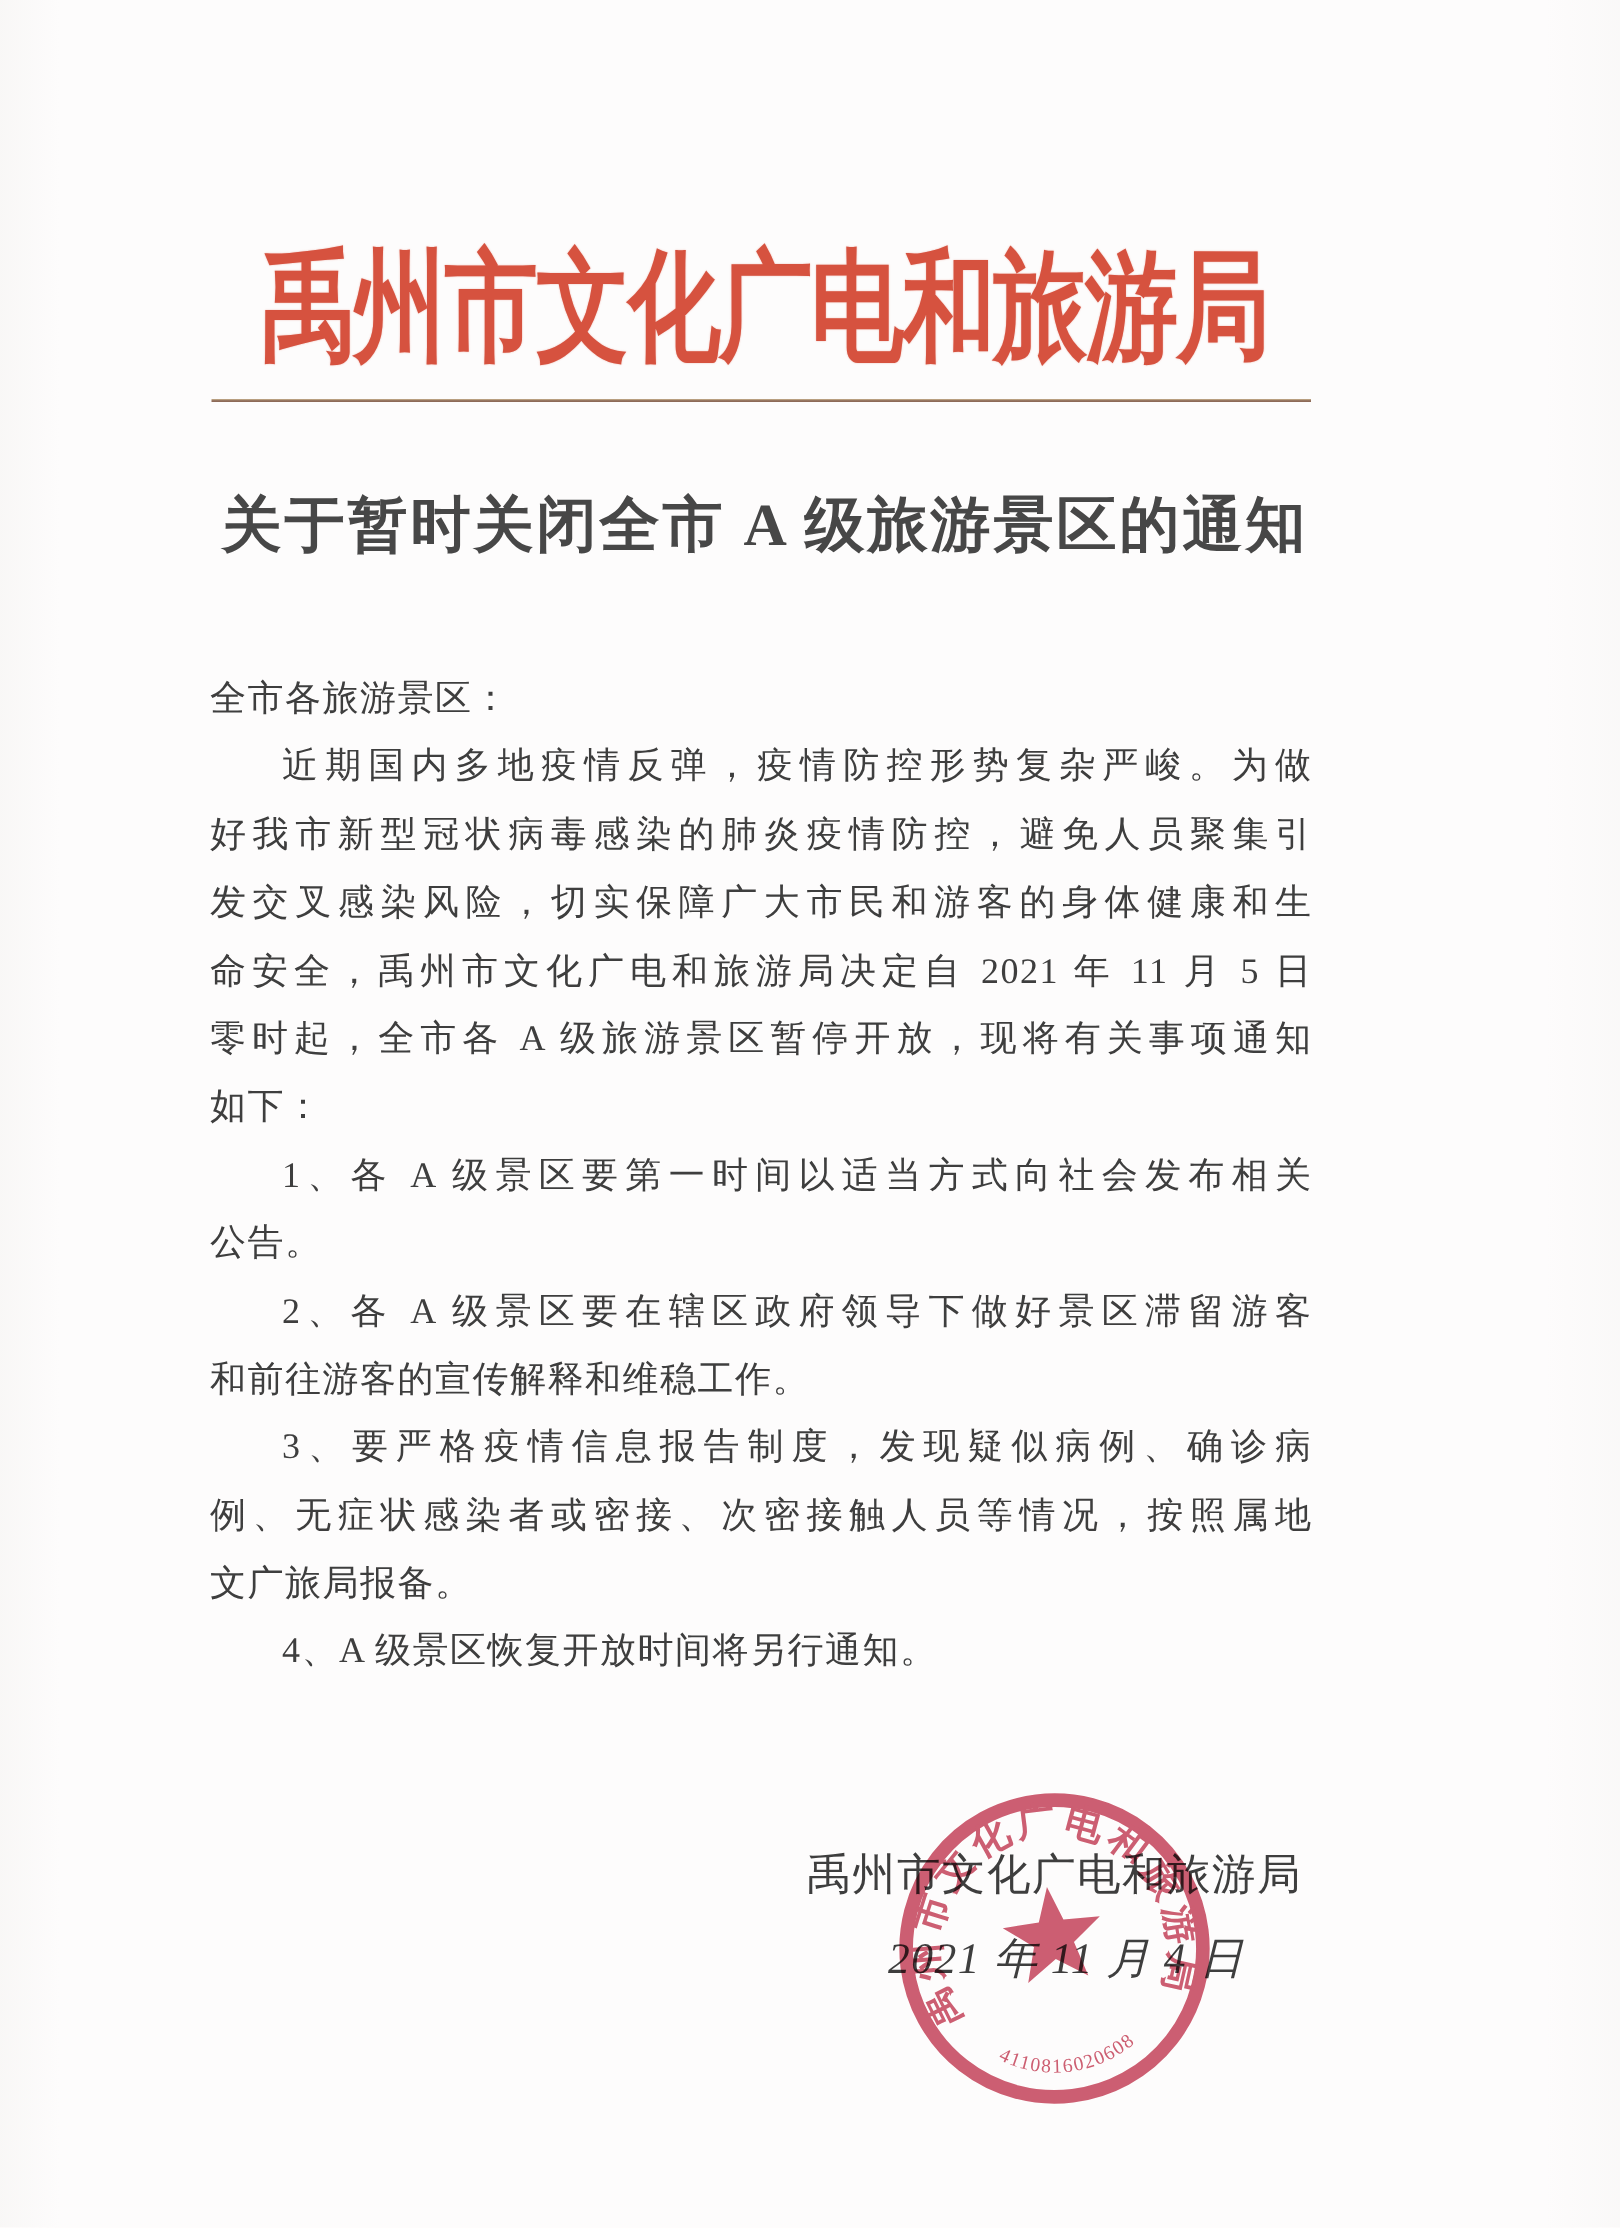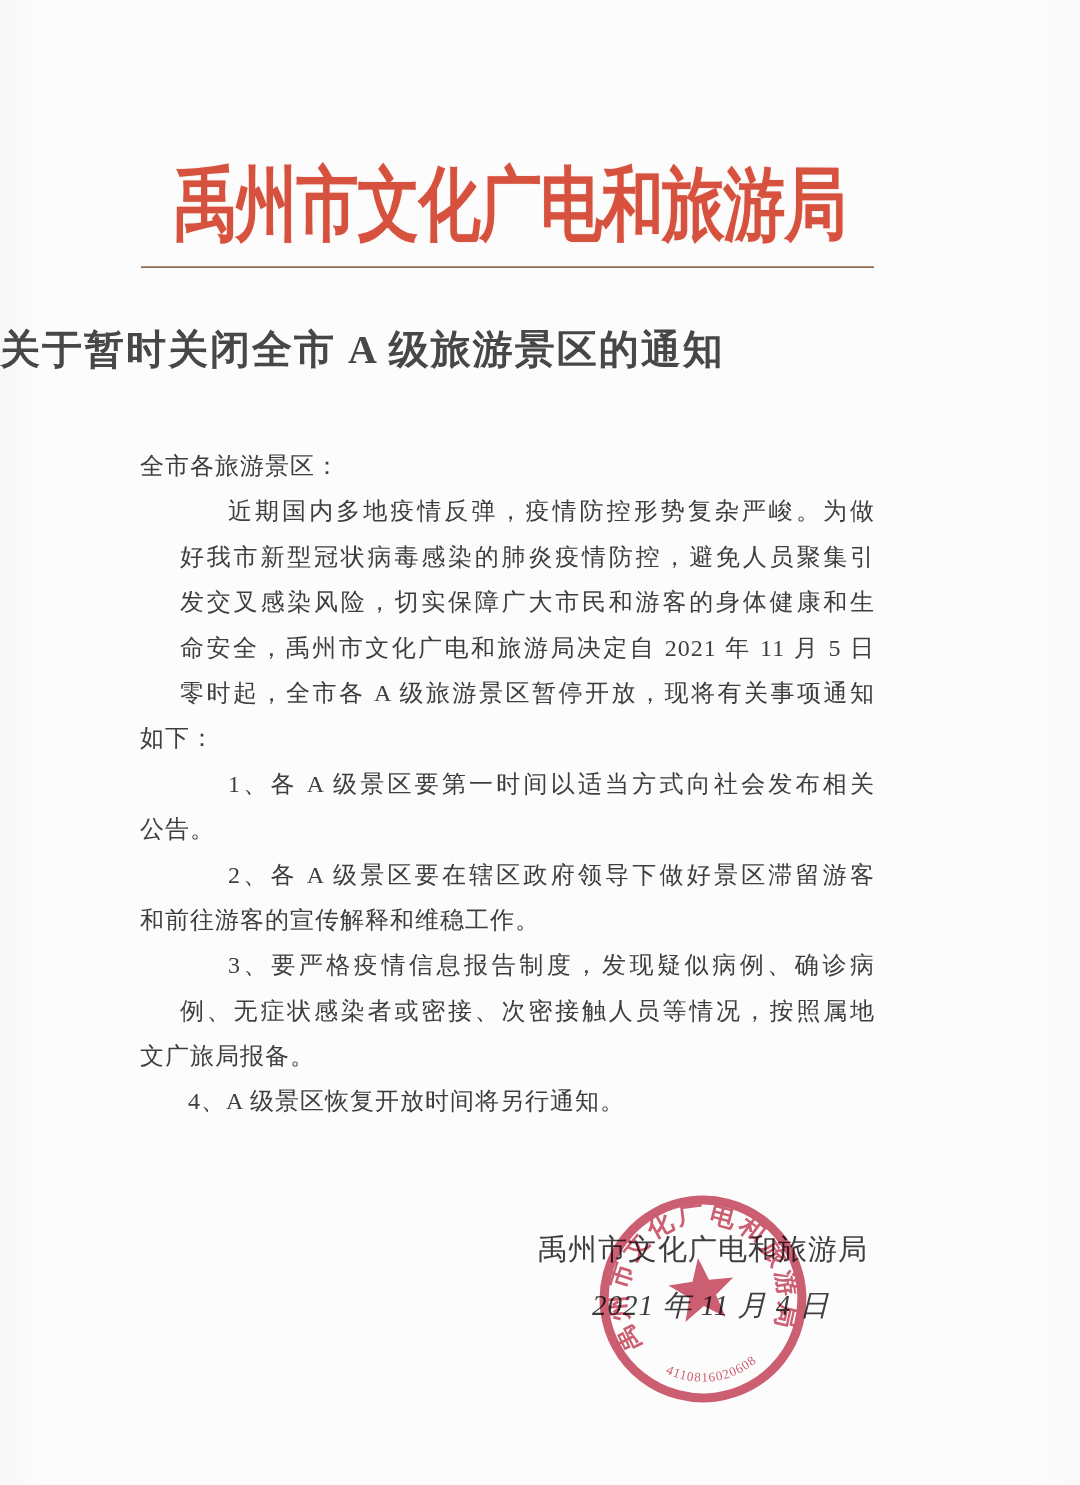--- a/index.html
+++ b/index.html
@@ -23,33 +23,33 @@
     color:#d6523f;transform:scaleY(1.3);transform-origin:center top;
     white-space:nowrap;
     text-shadow:0 0 1px rgba(214,82,63,.45);
   }
   .red-rule{
     position:absolute;left:141px;top:266px;width:733px;height:2px;
     background:linear-gradient(180deg,#c9b38f 0,#8d6a58 60%,#8d6a58 100%);
   }
   .doc-title{
     position:absolute;top:322px;left:0;width:100%;
-    text-align:left;font-weight:bold;font-size:40px;letter-spacing:2px;
+    text-align:center;font-weight:bold;font-size:40px;letter-spacing:2px;
     color:#474747;white-space:nowrap;
   }
   .body-block{
     position:absolute;left:140px;top:444px;width:735px;
     font-size:24px;color:#3e3e3e;
   }
   .body-line{
     height:45.4px;line-height:45.4px;white-space:nowrap;
     letter-spacing:1px;
   }
   .body-line.indent{text-indent:2em;}
-  .body-line.fill{text-align:justify;text-align-last:justify;white-space:normal;height:45.4px;overflow:visible;margin-left:40px;}
+  .body-line.fill{text-align:justify;text-align-last:justify;white-space:normal;height:45.4px;overflow:visible;}
   .signature{
     position:absolute;left:538px;top:1230px;
     font-size:29px;color:#3e3e3e;letter-spacing:1px;white-space:nowrap;z-index:2;
   }
   .doc-date{
     position:absolute;left:592px;top:1286px;
     font-size:29px;color:#3e3e3e;letter-spacing:1px;white-space:nowrap;z-index:2;font-style:italic;
   }
   .seal{
     position:absolute;left:594px;top:1190px;width:218px;height:218px;

